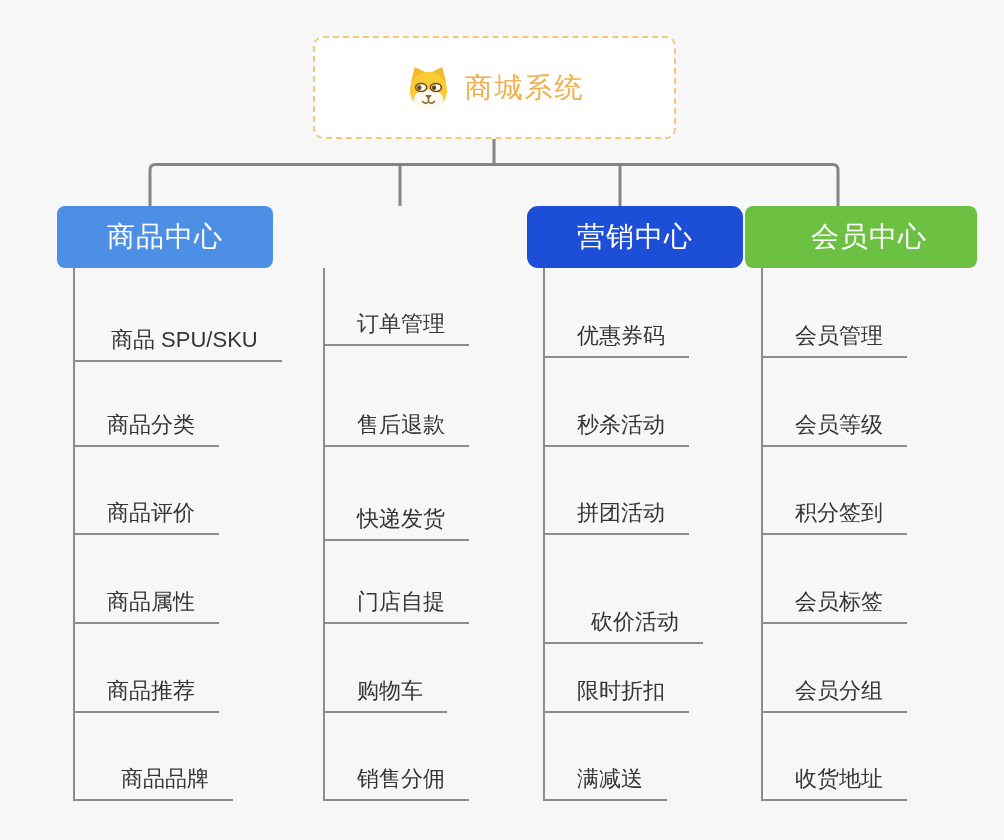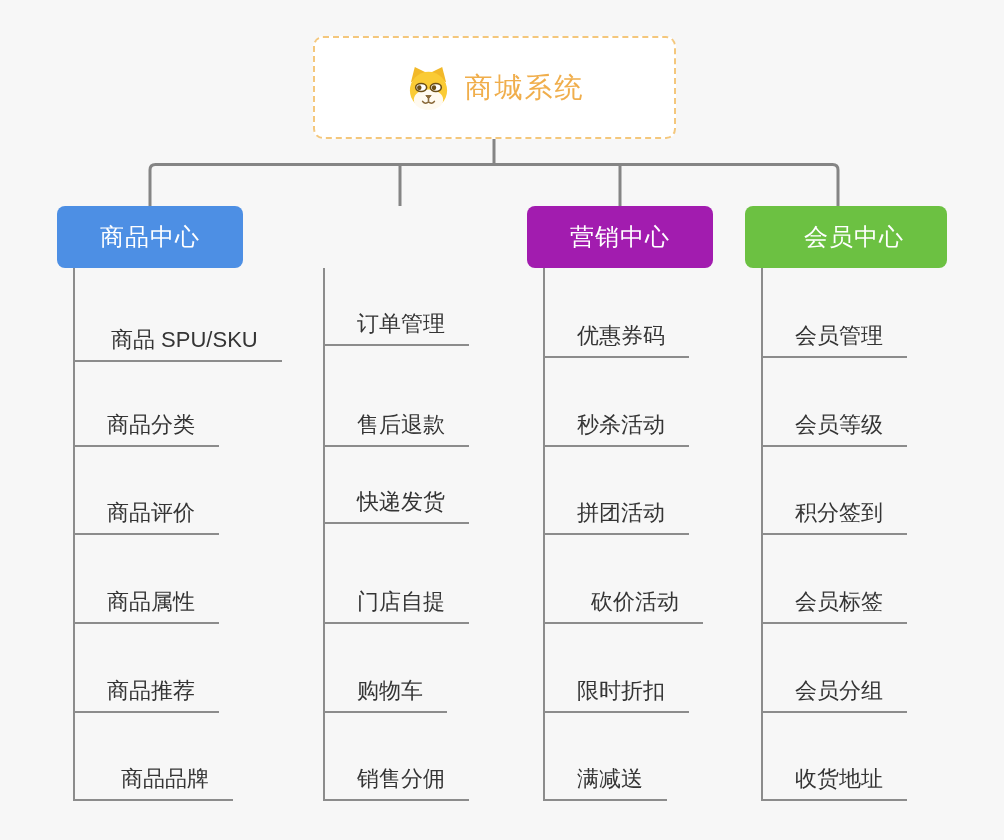--- a/index.html
+++ b/index.html
@@ -15,23 +15,23 @@
   .root-node{
     position:absolute;left:313px;top:36px;width:363px;height:103px;box-sizing:border-box;
     background:#ffffff;border:2px dashed var(--root-border,#f4c77c);border-radius:10px;
     display:flex;align-items:center;justify-content:center;gap:13px;cursor:pointer;
   }
   .root-title{font-size:28px;color:var(--root-title,#f0ae4c);letter-spacing:2px;white-space:nowrap;}
   .dog{width:47px;height:47px;flex:0 0 auto;}
 
   .col{position:absolute;top:206px;width:270px;height:610px;}
   .branch-node{
-    position:relative;width:186px;height:62px;border-radius:8px;cursor:pointer;
+    position:relative;width:216px;height:62px;border-radius:8px;cursor:pointer;
     display:flex;align-items:center;justify-content:center;
-    color:#ffffff;font-size:24px;letter-spacing:1px;white-space:nowrap;z-index:2;
+    color:#ffffff;font-size:28px;letter-spacing:1px;white-space:nowrap;z-index:2;
   }
   .trunk{
     position:absolute;left:16px;top:62px;width:2px;height:533px;
     background:var(--underline,#8c8c8c);z-index:1;
   }
   .item{
     position:absolute;left:16px;height:46px;box-sizing:border-box;z-index:2;cursor:pointer;
     display:flex;align-items:flex-end;padding:0 24px 5px 34px;
     border-bottom:2px solid var(--underline,#8c8c8c);
     font-size:22px;color:var(--item-text,#353535);white-space:nowrap;
@@ -94,51 +94,51 @@
 
   <div class="col" style="left:307px">
     <div class="trunk"></div>
     <div class="items">
         <div class="item" style="top: 94px;">
           <span>订单管理</span>
         </div>
         <div class="item" style="top: 195px;">
           <span>售后退款</span>
         </div>
-        <div class="item" style="top: 272px;">
+        <div class="item" style="top: 289px;">
           <span>快递发货</span>
         </div>
         <div class="item" style="top: 372px;">
           <span>门店自提</span>
         </div>
         <div class="item" style="top: 461px;">
           <span>购物车</span>
         </div>
         <div class="item" style="top: 549px;">
           <span>销售分佣</span>
         </div>
       </div>
   </div>
 
   <div class="col" style="left:527px">
-    <div class="branch-node" style="background: #a21caf;">
+    <div class="branch-node" style="background: #1d4ed8; border-radius: 11px;">
       <span>营销中心</span>
     </div>
     <div class="trunk"></div>
     <div class="items">
         <div class="item" style="top: 106px;">
           <span>优惠券码</span>
         </div>
         <div class="item" style="top: 195px;">
           <span>秒杀活动</span>
         </div>
         <div class="item" style="top: 283px;">
           <span>拼团活动</span>
         </div>
-        <div class="item" style="top: 372px; padding-left: 48px;">
+        <div class="item" style="top: 392px; padding-left: 48px;">
           <span>砍价活动</span>
         </div>
         <div class="item" style="top: 461px;">
           <span>限时折扣</span>
         </div>
         <div class="item" style="top: 549px;">
           <span>满减送</span>
         </div>
       </div>
   </div>

